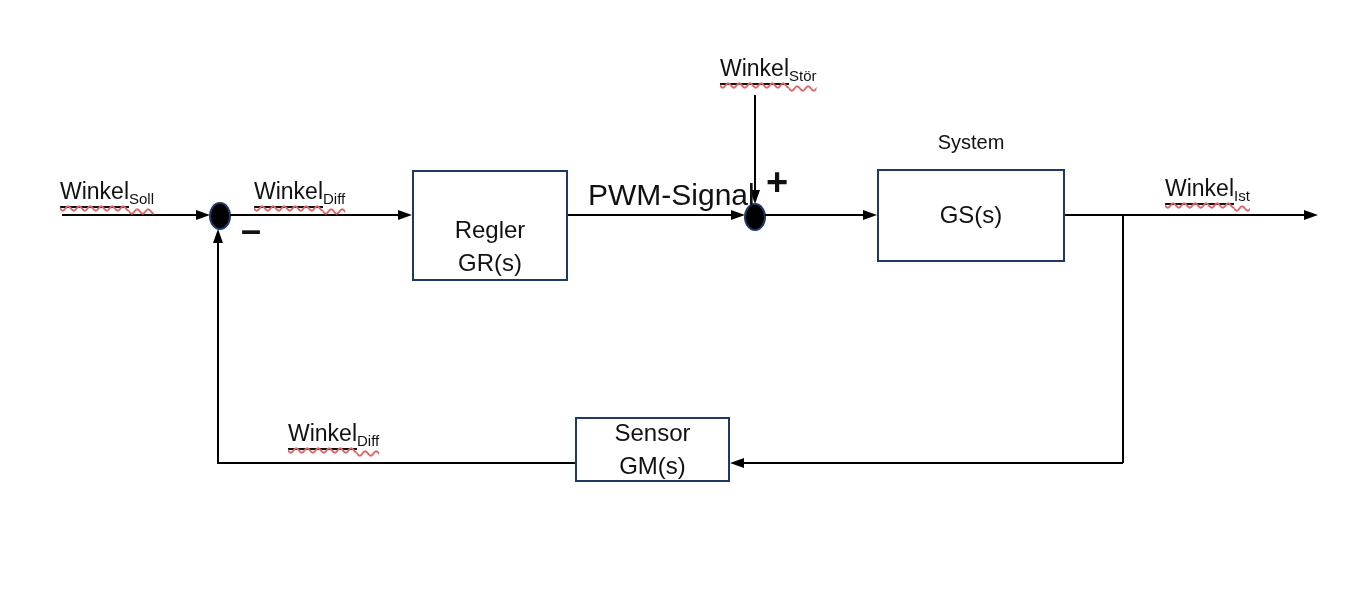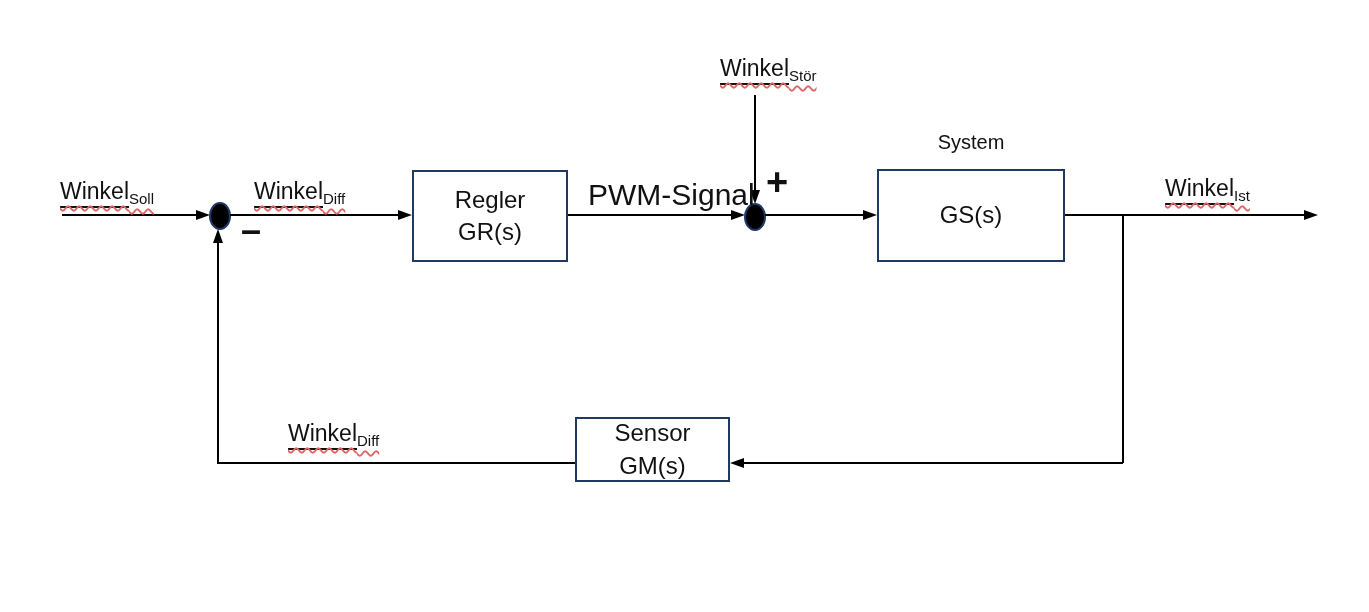--- a/index.html
+++ b/index.html
@@ -125,21 +125,21 @@
 
     <line class="wire" x1="1123" y1="215" x2="1123" y2="463"></line>
     <line class="wire" x1="1123" y1="463" x2="744" y2="463"></line>
     <polygon class="arrowhead" points="730,463 744,458 744,468"></polygon>
 
     <line class="wire" x1="575" y1="463" x2="218" y2="463"></line>
     <line class="wire" x1="218" y1="464" x2="218" y2="241"></line>
     <polygon class="arrowhead" points="218,229 213,243 223,243"></polygon>
   </svg>
 
-  <div class="block" style="left:412px; top:170px; width:156px; height:92px;">
+  <div class="block" style="left:412px; top:170px; width:156px; height:111px;justify-content:flex-end;">
     <div>Regler</div>
     <div>GR(s)</div>
   </div>
 
   <div class="block" style="left:877px; top:169px; width:188px; height:93px;">
     <div>GS(s)</div>
   </div>
 
   <div class="block" style="left:575px; top:417px; width:155px; height:65px;">
     <div>Sensor</div>

